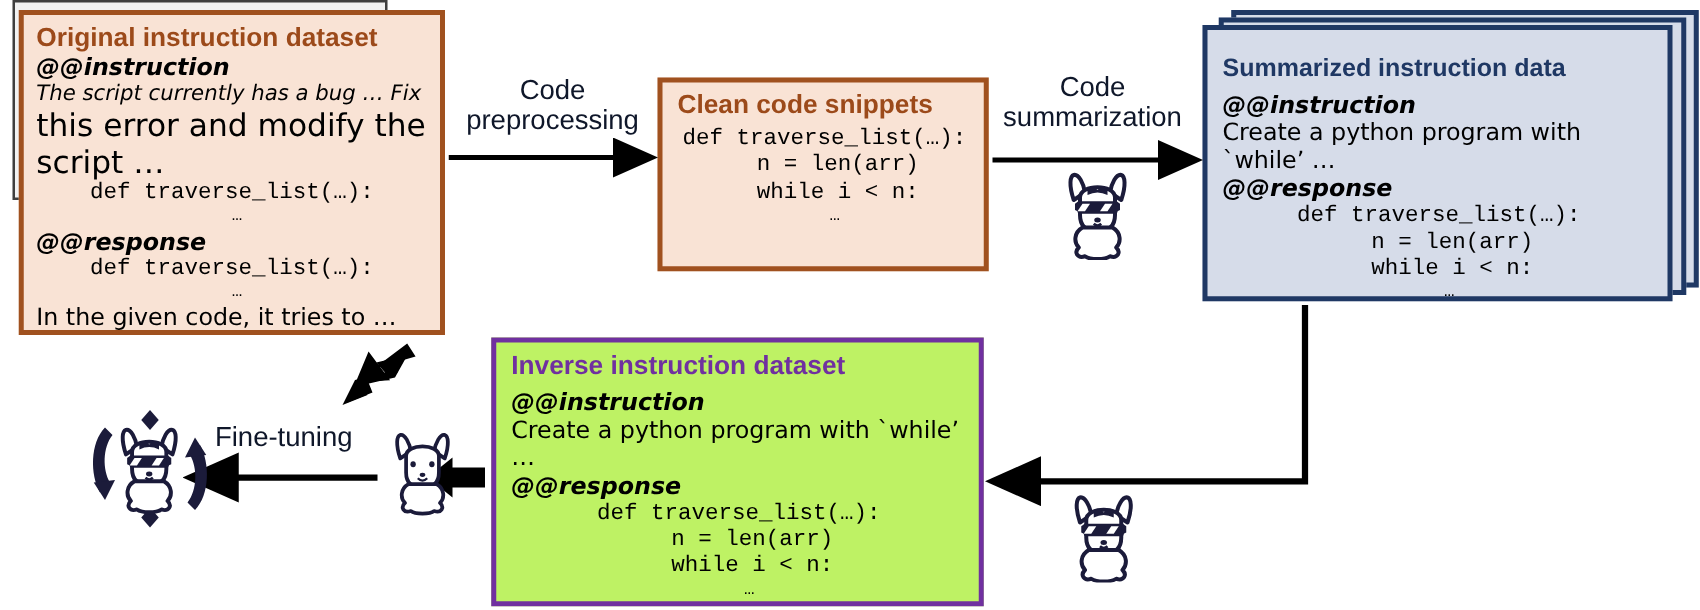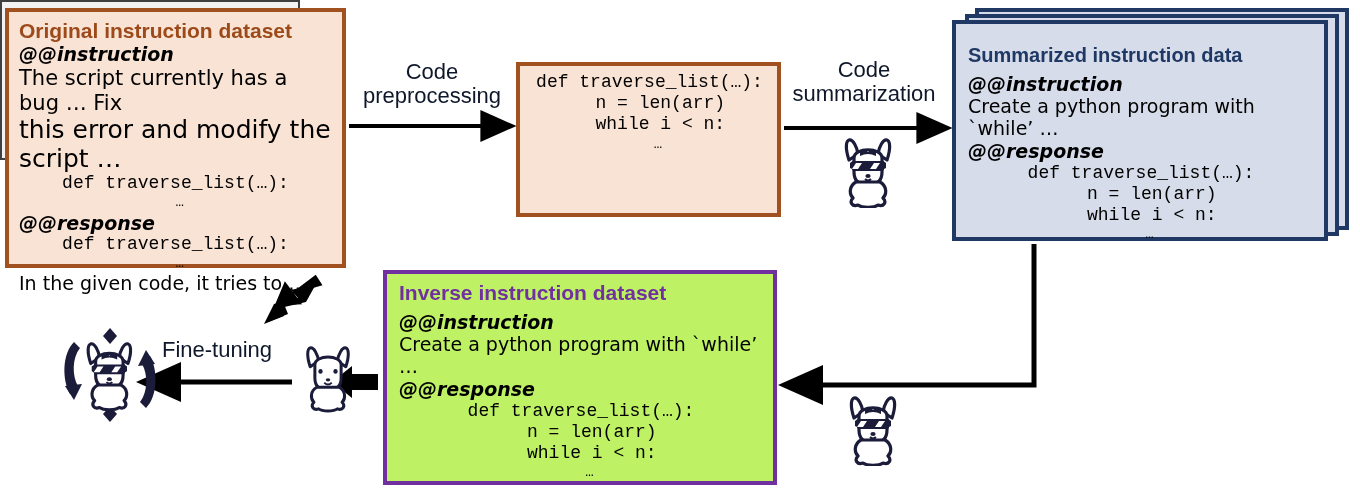--- a/index.html
+++ b/index.html
@@ -1,18 +1,18 @@
 <!DOCTYPE html>
 <html><head>
 <meta charset="utf-8">
 <style>
   html,body{margin:0;padding:0;background:#ffffff;}
   body{width:1360px;height:488px;position:relative;overflow:hidden;
        font-family:"Liberation Sans",sans-serif;}
-  .stage{position:absolute;left:0;top:0;width:1208px;height:488px;}
+  .stage{position:absolute;left:10px;top:0;width:1208px;height:488px;}
 
   
   .card{position:absolute;box-sizing:border-box;}
   .card .ttl{font-weight:bold;line-height:1.05;}
   .card .lbl{font-weight:bold;font-style:italic;font-family:"DejaVu Sans",sans-serif;
              color:#000;line-height:1.12;}
   .card .txt{font-family:"DejaVu Sans",sans-serif;color:#000;line-height:1.16;}
   .card .code{font-family:Liberation Mono, monospace;color:#000;line-height:1.18;
               white-space:pre;text-align:center;}
 
@@ -53,31 +53,32 @@
   svg{display:block;}
 </style>
 </head>
 <body>
 
 <div class="stage">
 
   <div class="card" id="orig">
     <div class="ttl">Original instruction dataset</div>
     <div class="lbl" style="font-size:19px;margin-bottom:1px;">@@instruction</div>
-    <div class="txt" style="font-size:21px;">The script currently has a bug … Fix</div>
+    <div class="txt" style="font-size:17px;font-style:italic;">The script currently has a bug … Fix</div>
     <div class="txt" style="font-size:25px;">this error and modify the script …</div>
     <div class="code" style="font-size:18px;">def traverse_list(…):</div>
     <div class="code" style="font-size:14px;"> …</div>
     <div class="lbl" style="font-size:19px;margin-top:2px;">@@response</div>
     <div class="code" style="font-size:18px;">def traverse_list(…):</div>
     <div class="code" style="font-size:14px;"> …</div>
     <div class="txt" style="font-size:19px;">In the given code, it tries to …</div>
   </div>
 
   <div class="card" id="clean">
+    <div class="ttl">Clean code snippets</div>
     <div class="code" style="font-size:18px;">def traverse_list(…):</div>
     <div class="code" style="font-size:18px;">  n = len(arr)</div>
     <div class="code" style="font-size:18px;">  while i &lt; n:</div>
     <div class="code" style="font-size:14px;">  …</div>
   </div>
 
   <div class="stackshade" id="sum3"></div>
   <div class="stackshade" id="sum2"></div>
   <div class="card" id="summ">
     <div class="ttl">Summarized instruction data</div>

